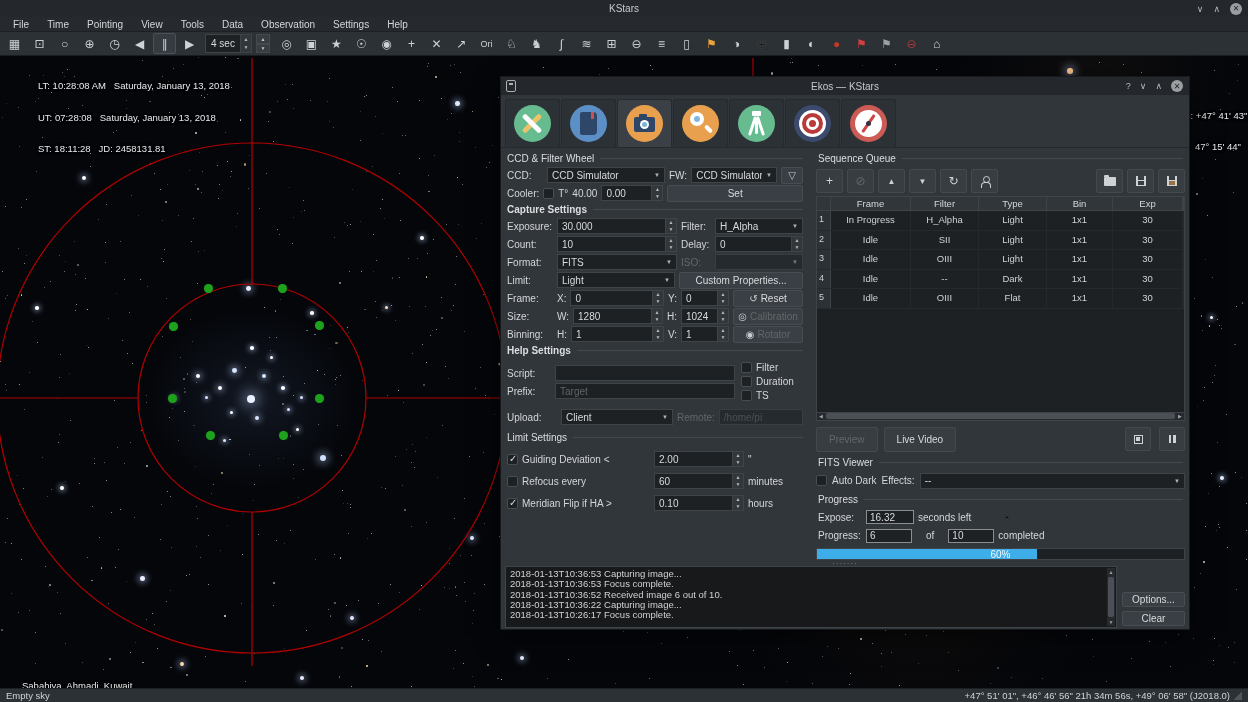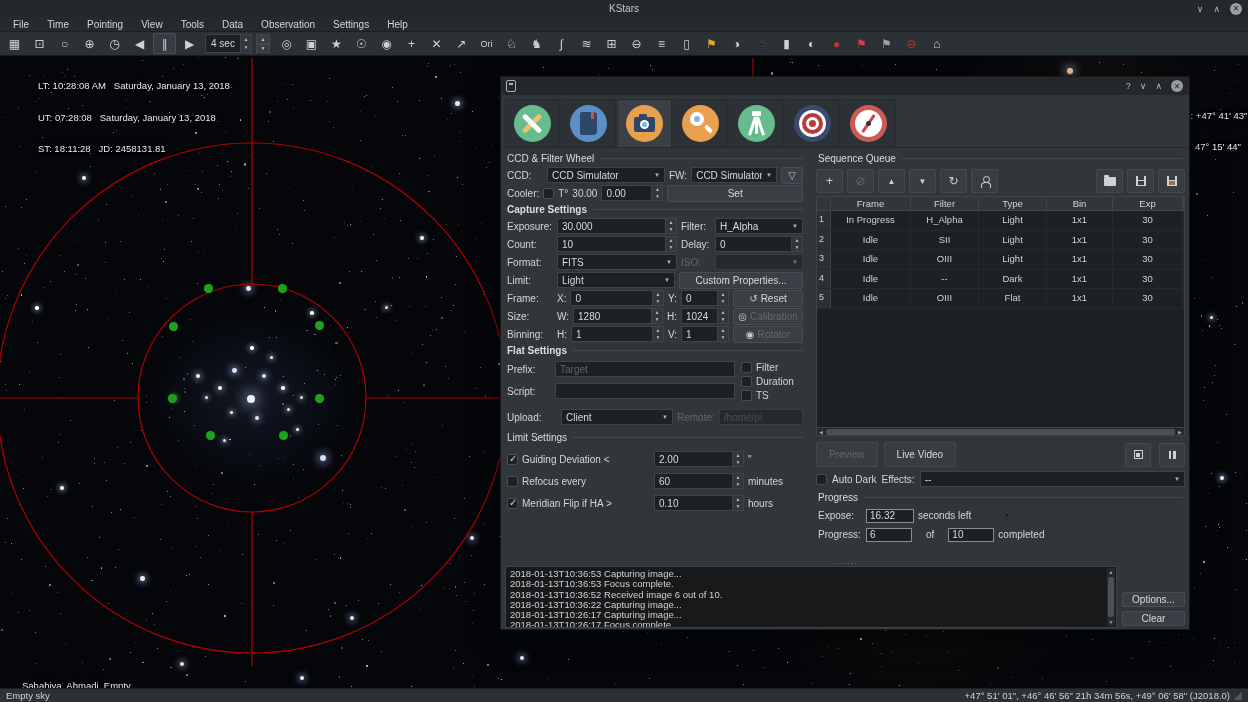--- a/index.html
+++ b/index.html
@@ -1462,28 +1462,29 @@
       <div>LT: 10:28:08 AM   Saturday, January 13, 2018</div>
       <div>UT: 07:28:08   Saturday, January 13, 2018</div>
       <div>ST: 18:11:28   JD: 2458131.81</div>
     </div>
     <div class="sky-text" style="left:1095px; top:2px;">
       <div>nothing</div>
       <div>RA: 21h 33m 10s  Dec: +47° 41' 43"</div>
       <div style="margin-left:100px">47° 15' 44"</div>
     </div>
     <div class="sky-text" style="left:22px; top:604px;">
-      <div>Sabahiya, Ahmadi, Empty</div>
+      <div>Sabahiya, Ahmadi, Kuwait</div>
       
     </div>
   </div>
 
   <div id="ekos">
     <div id="ekos-titlebar">
       <span class="appicon"></span>
+      <span class="ttl">Ekos — KStars</span>
       <span class="winbtns">
         <span class="wbtn">?</span>
         <span class="wbtn">∨</span>
         <span class="wbtn">∧</span>
         <span class="wbtn close">✕</span>
       </span>
     </div>
 
     <div id="ekos-tabs">
       <div class="etab">
@@ -1551,21 +1552,21 @@
               <span class="caret">▼</span>
             </span>
           <span class="btn" style="width:22px;padding:0">
               <span class="iglyph">▽</span>
             </span>
         </div>
         <div class="frow">
           <span class="lbl">Cooler:</span>
           <span class="cb"></span>
           <span class="lbl">T°</span>
-          <span class="lbl">30.00</span>
+          <span class="lbl">40.00</span>
           <span class="field spin" style="width:62px">
             <span class="val">0.00</span>
             <span class="arrowcol">
                 <span>▲</span>
                 <span>▼</span>
               </span>
             </span>
           <span class="btn" style="flex:1">
               <span>Set</span>
             </span>
@@ -1690,33 +1691,33 @@
                 <span>▲</span>
                 <span>▼</span>
               </span>
             </span>
           <span class="btn disabled" style="width:70px">
             <span class="iglyph dis">◉</span>
               <span>Rotator</span>
             </span>
         </div>
 
-        <div class="sect bold">Flat Settings</div>
+        <div class="sect bold">Help Settings</div>
         <div style="display:flex; gap:6px; margin:0 2px;">
           <div style="flex:1">
+            <div class="frow" style="margin:6px 0 2px 0">
+              <span class="lbl" style="width:44px">Script:</span>
+              <span class="field" style="flex:1">
+                <span class="val"></span>
+                </span>
+            </div>
             <div class="frow" style="margin:2px 0">
               <span class="lbl" style="width:44px">Prefix:</span>
               <span class="field" style="flex:1">
                 <span class="val ph">Target</span>
-                </span>
-            </div>
-            <div class="frow" style="margin:6px 0 2px 0">
-              <span class="lbl" style="width:44px">Script:</span>
-              <span class="field" style="flex:1">
-                <span class="val"></span>
                 </span>
             </div>
           </div>
           <div style="width:62px; padding-top:1px">
             <div class="frow" style="margin:1px 0; height:13px">
               <span class="cb"></span>
               <span class="lbl">Filter</span>
             </div>
             <div class="frow" style="margin:1px 0; height:13px">
               <span class="cb"></span>
@@ -1884,20 +1885,21 @@
               </span>
             </span>
           <span class="iconbtn" style="margin-left:2px">
               <span class="pauseicon">
                 <i></i>
                 <i></i>
               </span>
             </span>
         </div>
 
+        <div class="sect">FITS Viewer</div>
         <div class="effectsrow">
           <span class="cb"></span>
           <span class="lbl">Auto Dark</span>
           <span class="lbl">Effects:</span>
           <span class="field combo" style="flex:1">
             <span class="val">--</span>
               <span class="caret">▼</span>
             </span>
         </div>
 
@@ -1914,34 +1916,37 @@
           <span class="lbl" style="width:44px">Progress:</span>
           <span class="vbox" style="width:46px">
               <span>6</span>
             </span>
           <span class="lbl" style="margin:0 10px">of</span>
           <span class="vbox" style="width:46px">
               <span>10</span>
             </span>
           <span class="lbl">completed</span>
         </div>
+        <div class="progress-outer">
+          <div class="progress-fill" id="pfill" style="width: 60%;"></div>
+          <div class="progress-text">60%</div>
+        </div>
       </div>
     </div>
 
     <div id="splitter">·······</div>
 
     <div id="log-zone">
       <div id="logbox">
         <div>
 
         <div class="logline">2018-01-13T10:36:53 Capturing image...</div>
             <div class="logline">2018-01-13T10:36:53 Focus complete.</div>
             <div class="logline">2018-01-13T10:36:52 Received image 6 out of 10.</div>
             <div class="logline">2018-01-13T10:36:22 Capturing image...</div>
-            <div class="logline">2018-01-13T10:26:17 Capturing image...</div>
             <div class="logline">2018-01-13T10:26:17 Focus complete.</div>
           </div>
         <div class="vscroll">
           <span class="varrow">▲</span>
           <span class="vthumb"></span>
           <span class="varrow">▼</span>
         </div>
       </div>
       <div id="log-buttons">
         <span class="btn">

